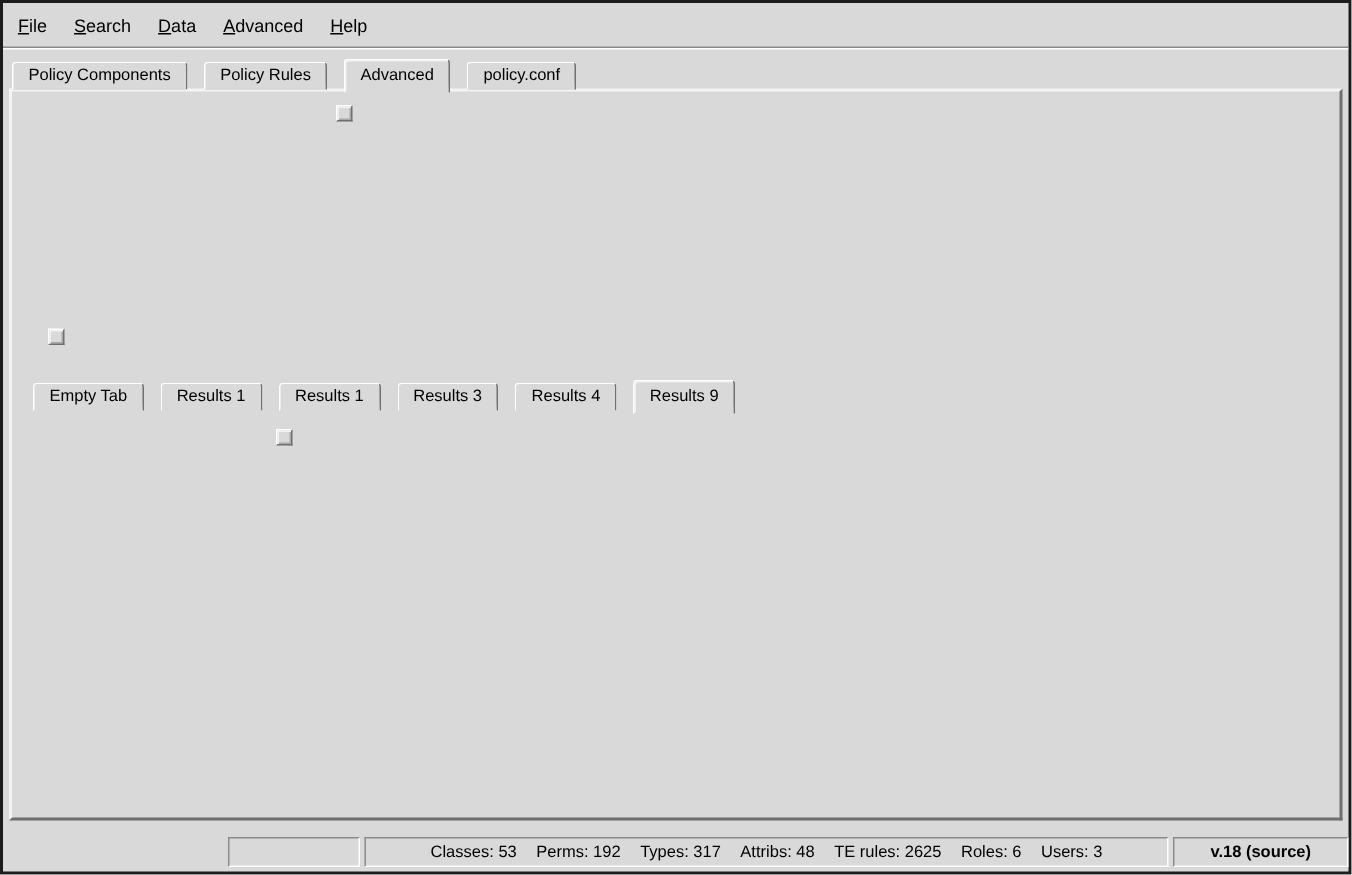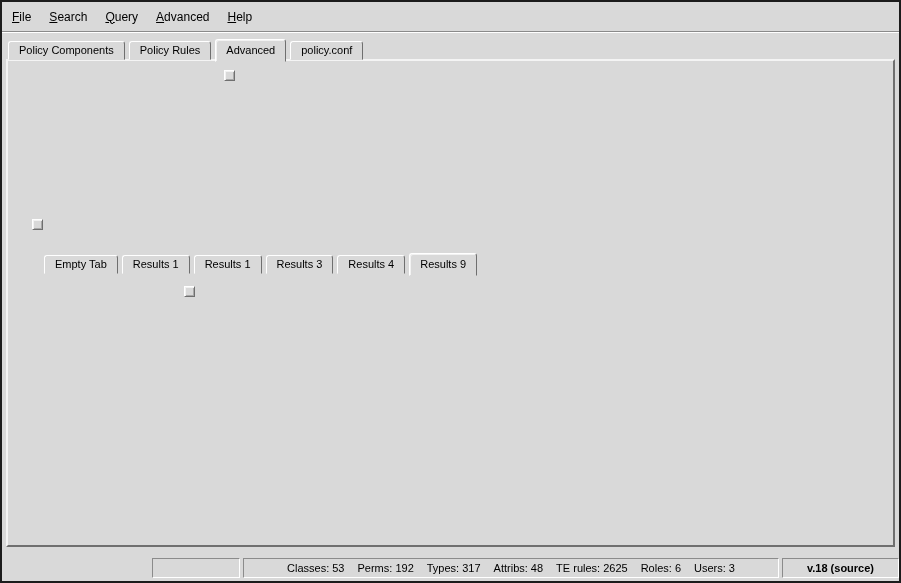--- a/index.html
+++ b/index.html
@@ -28,21 +28,21 @@
 
   
   #menubar { left:0; top:0; width:897px; height:30px; display:flex; align-items:center;
     padding-left:10px; gap:18px; border-bottom:1px solid #8a8a8a; box-shadow:0 1px 0 #ffffff; }
   .menu-label { display:inline-block; font-size:12px; cursor:default; }
   .menu-label::first-letter { text-decoration:underline; }
 
   
   .tabrow { position:absolute; display:flex; align-items:flex-end; z-index:3; }
   .tab {
-    height:19px; padding:2px 10px 0 10px; margin-right:4px; font-size:11px;
+    height:19px; padding:2px 10px 0 10px; margin-right:11px; font-size:11px;
     background:#d9d9d9; border:1px solid; border-color:#ffffff #6f6f6f #d9d9d9 #ffffff;
     border-radius:3px 3px 0 0; white-space:nowrap;
   }
   .tab.sel { height:23px; padding-top:4px; margin-bottom:-2px; box-shadow:inset 1px 1px 0 #f2f2f2; }
   .page { position:absolute; border:2px solid; border-color:#f4f4f4 #6f6f6f #6f6f6f #f4f4f4; background:#d9d9d9; z-index:1; }
 
   
   .btn { display:flex; align-items:center; justify-content:center; font-size:11px; cursor:default; }
 
   
@@ -93,21 +93,21 @@
     background:#d9d9d9; display:flex; align-items:center; justify-content:center; font-size:11px; }
 </style>
 </head>
 <body>
 
 <div id="window">
 
   <div id="menubar" class="abs">
     <span class="menu-label">File</span>
     <span class="menu-label">Search</span>
-    <span class="menu-label">Query</span>
+    <span class="menu-label">Data</span>
     <span class="menu-label">Advanced</span>
     <span class="menu-label">Help</span>
   </div>
 
   <div class="tabrow" style="left:6px; top:36px; height:22px;">
     <div class="tab">Policy Components</div>
     <div class="tab">Policy Rules</div>
     <div class="tab sel">Advanced</div>
     <div class="tab">policy.conf</div>
   </div>
@@ -179,21 +179,21 @@
   <div class="abs btn raised" style="left:819px; top:112px; width:59px; height:23px;">Update</div>
   <div class="abs btn raised" style="left:822px; top:148px; width:54px; height:23px;">Info</div>
 
   <div class="sash-h" style="left:22px; top:221px; width:864px;"></div>
   <div class="sash-handle raised" style="left:30px; top:217px;"></div>
 
   <div class="grp" style="left:20px; top:232px; width:862px; height:267px;">
     <span class="ttl">Analysis Results</span>
   </div>
 
-  <div class="tabrow" style="left:42px; top:250px; height:22px;justify-content:center;">
+  <div class="tabrow" style="left:20px; top:250px; height:22px;justify-content:center;">
     <div class="tab">Empty Tab</div>
     <div class="tab">Results 1</div>
     <div class="tab">Results 1</div>
     <div class="tab">Results 3</div>
     <div class="tab">Results 4</div>
     <div class="tab sel">Results 9</div>
   </div>
   <div class="abs" style="left:28px; top:271px; width:846px; height:223px; border:1px solid; border-color:#ffffff #777777 #777777 #ffffff;"></div>
 
   <div class="grp" style="left:36px; top:280px; width:148px; height:206px;">

